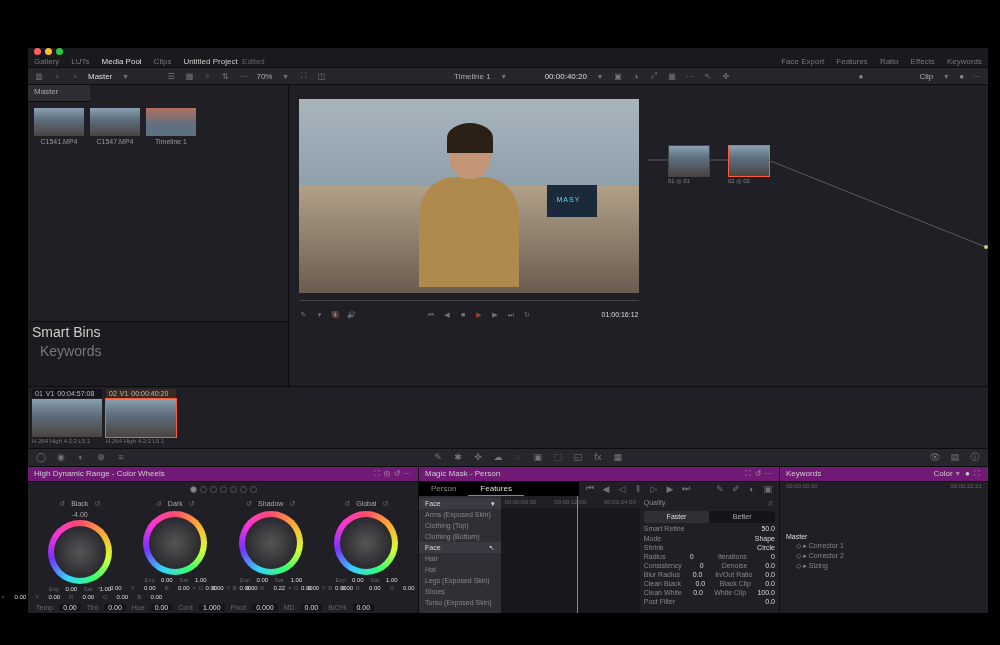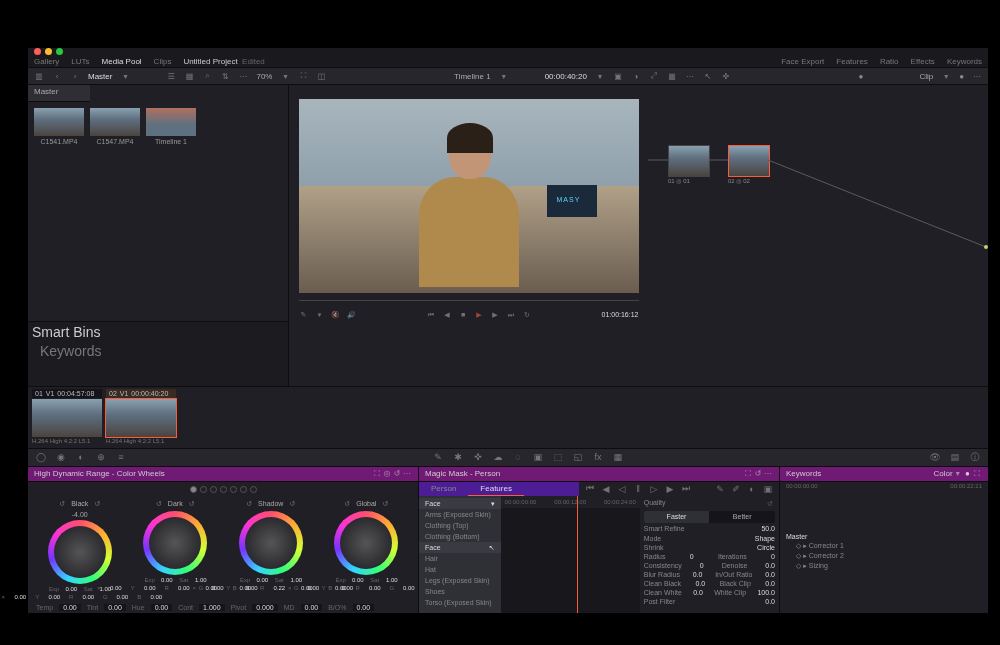--- a/index.html
+++ b/index.html
@@ -65,21 +65,21 @@
 .wheel::after{content:"";position:absolute;inset:6px;border-radius:50%;background:radial-gradient(circle,#555 0%,#2a2a2f 70%)}
 .wheel::before{content:"";position:absolute;left:50%;top:50%;width:1px;height:1px;box-shadow:0 0 0 32px transparent;border-left:1px solid #666;border-top:1px solid #666;transform:translate(-50%,-50%)}
 .prm{display:flex;gap:3px;font-size:6px;color:#888}
 .prm span{min-width:14px;text-align:center}
 .prm .k{color:#666}
 .prm .val{color:#ddd}
 .btm{display:flex;gap:6px;padding:2px 8px;font-size:7px;color:#888}
 .btm .k{color:#666}
 .btm .val{color:#ddd;background:#14141a;padding:0 4px}
 .magic{width:360px;display:flex;flex-direction:column;border-right:1px solid #0d0d0d}
-.tabs{height:14px;display:flex;background:#4c1d95;font-size:8px}
+.tabs{height:14px;display:flex;background:#000000;font-size:8px}
 .tab{padding:2px 12px;color:#888}
 .tab.on{color:#ddd;border-bottom:1px solid #ff5a3c}
 .mmrow{display:flex}
 .featlist{width:92px;background:#2f2f36;font-size:7px;padding:2px 0}
 .feat{padding:2px 6px;color:#888;cursor:pointer}
 .feat.on{background:#3a3a42;color:#ddd}
 .feat .cur{float:right;color:#ddd}
 .mmtl{flex:1;position:relative;background:#17171c}
 .mmtl .head{height:12px;background:#1f1f25;font-size:6px;color:#666;display:flex;gap:18px;padding:0 4px;align-items:center}
 .playhead{position:absolute;left:76px;top:0;bottom:0;width:1px;background:#ff5a3c}

